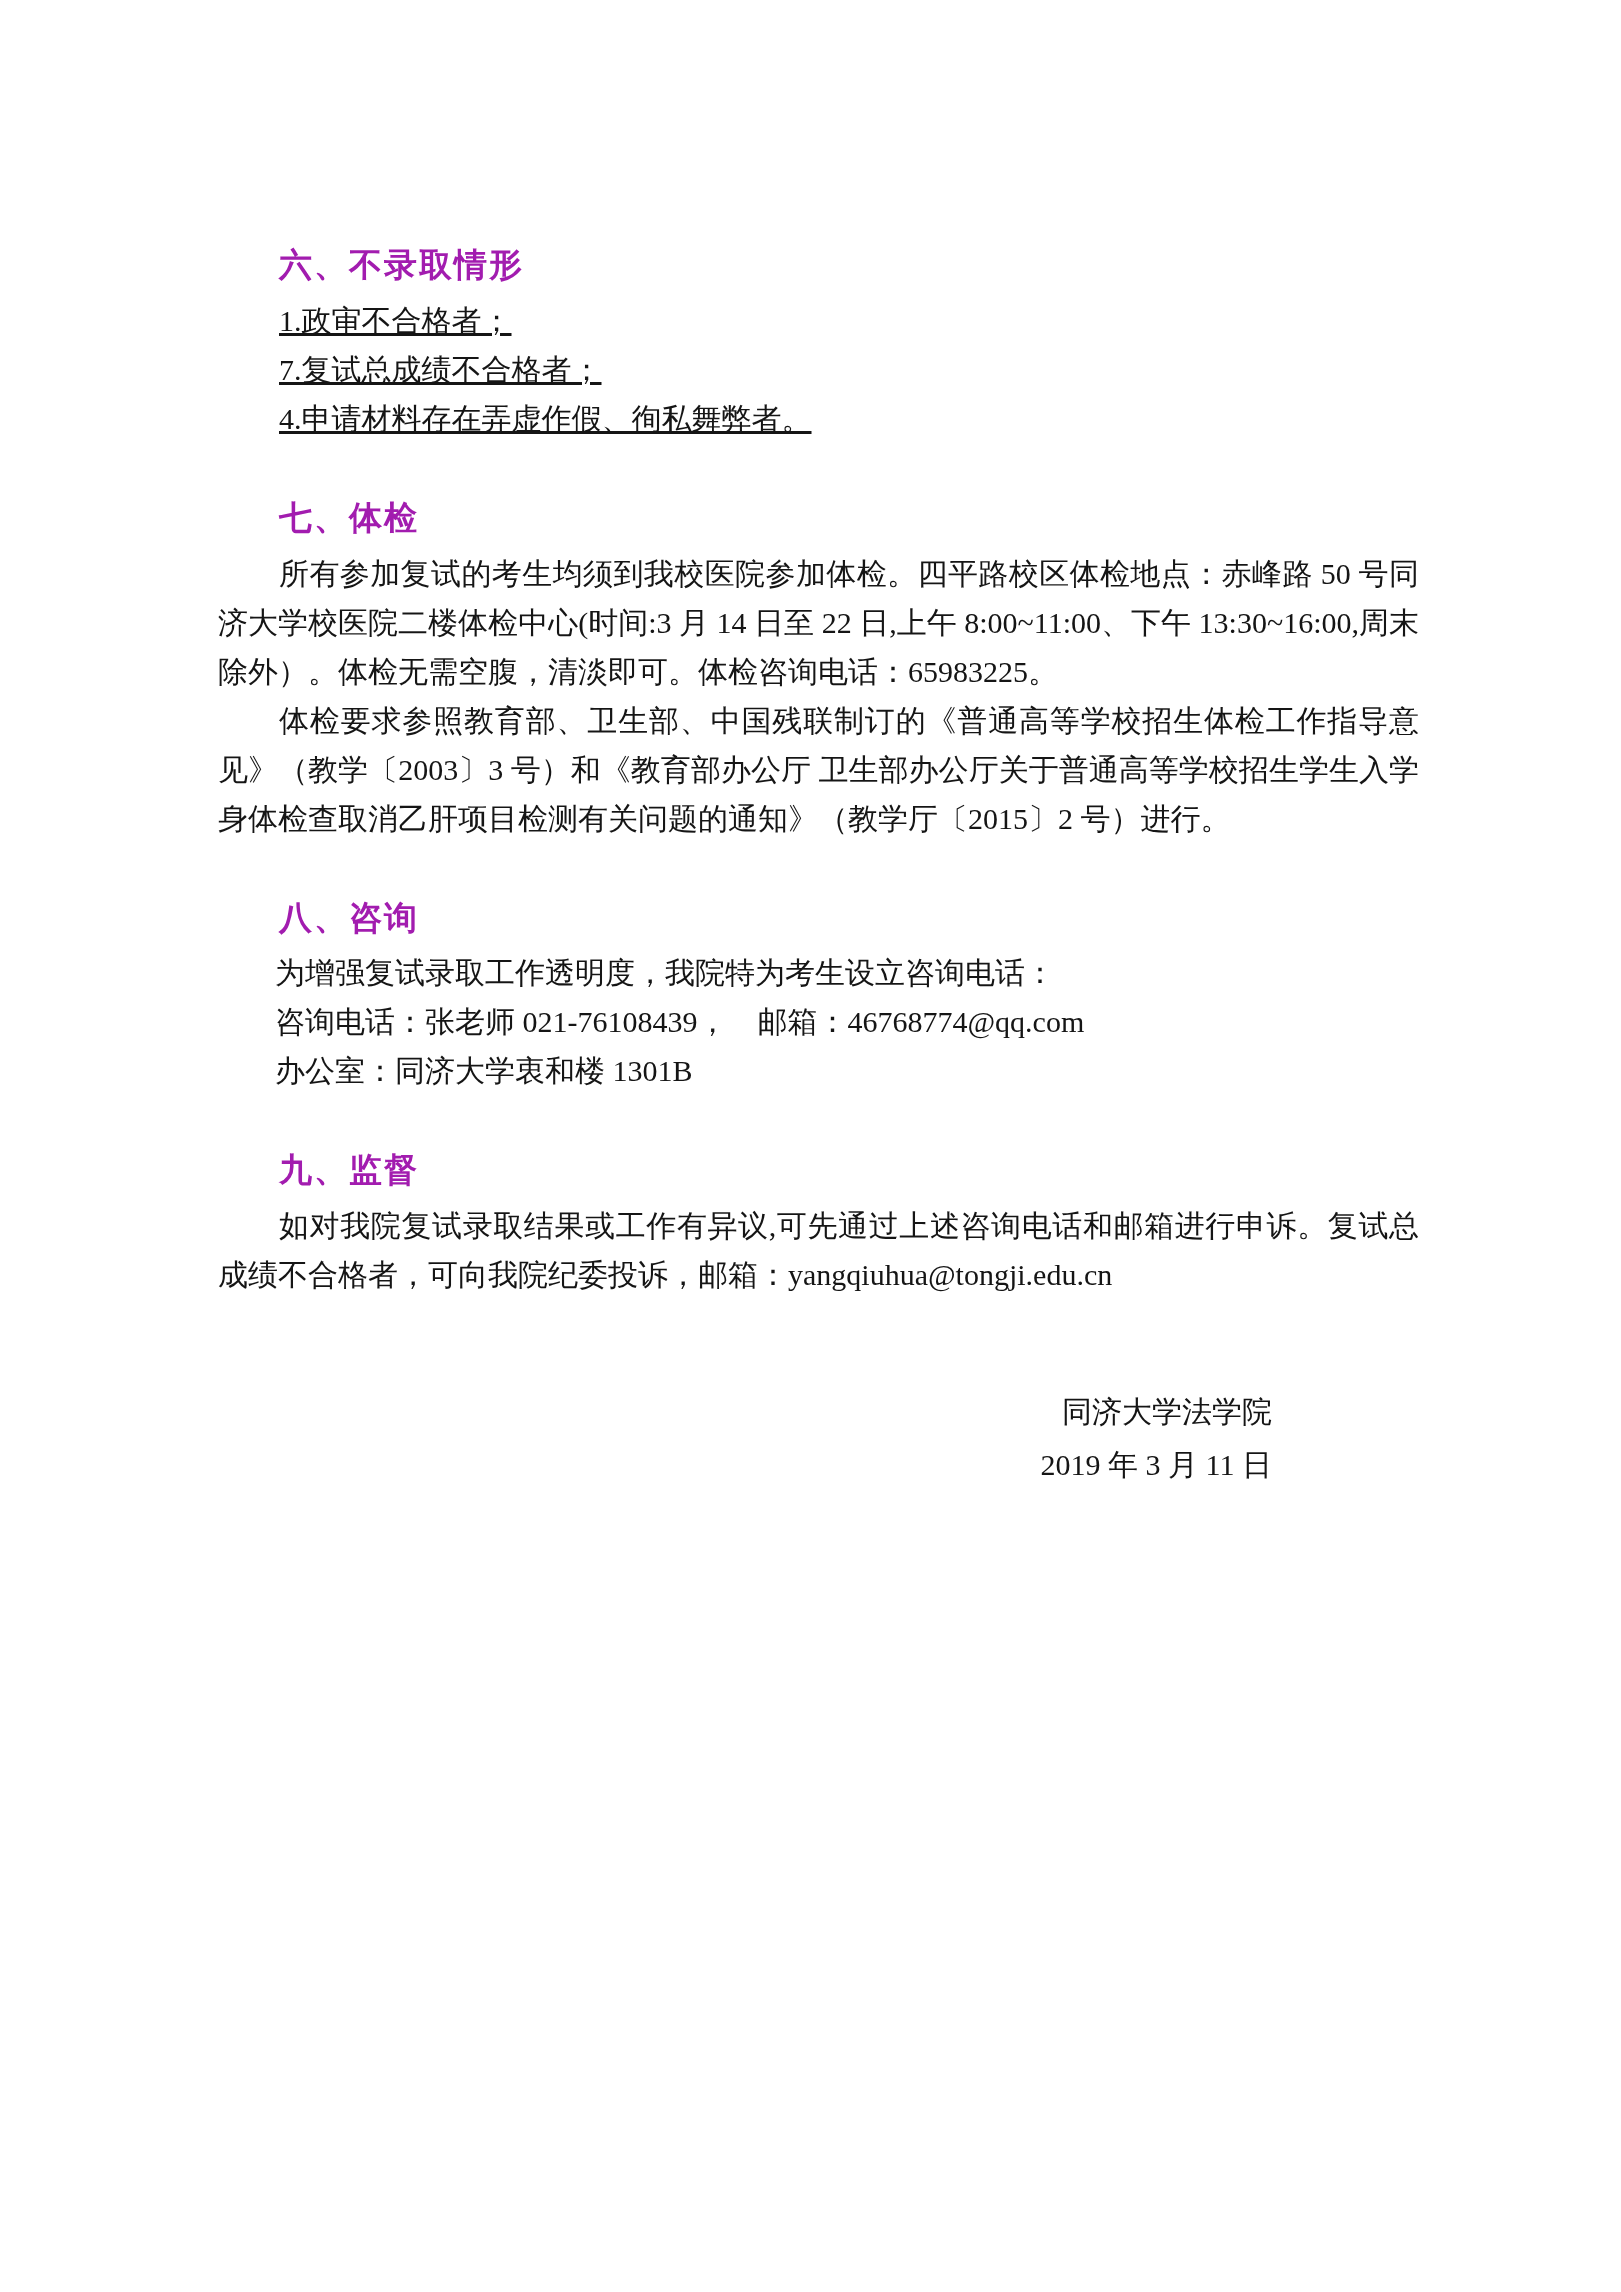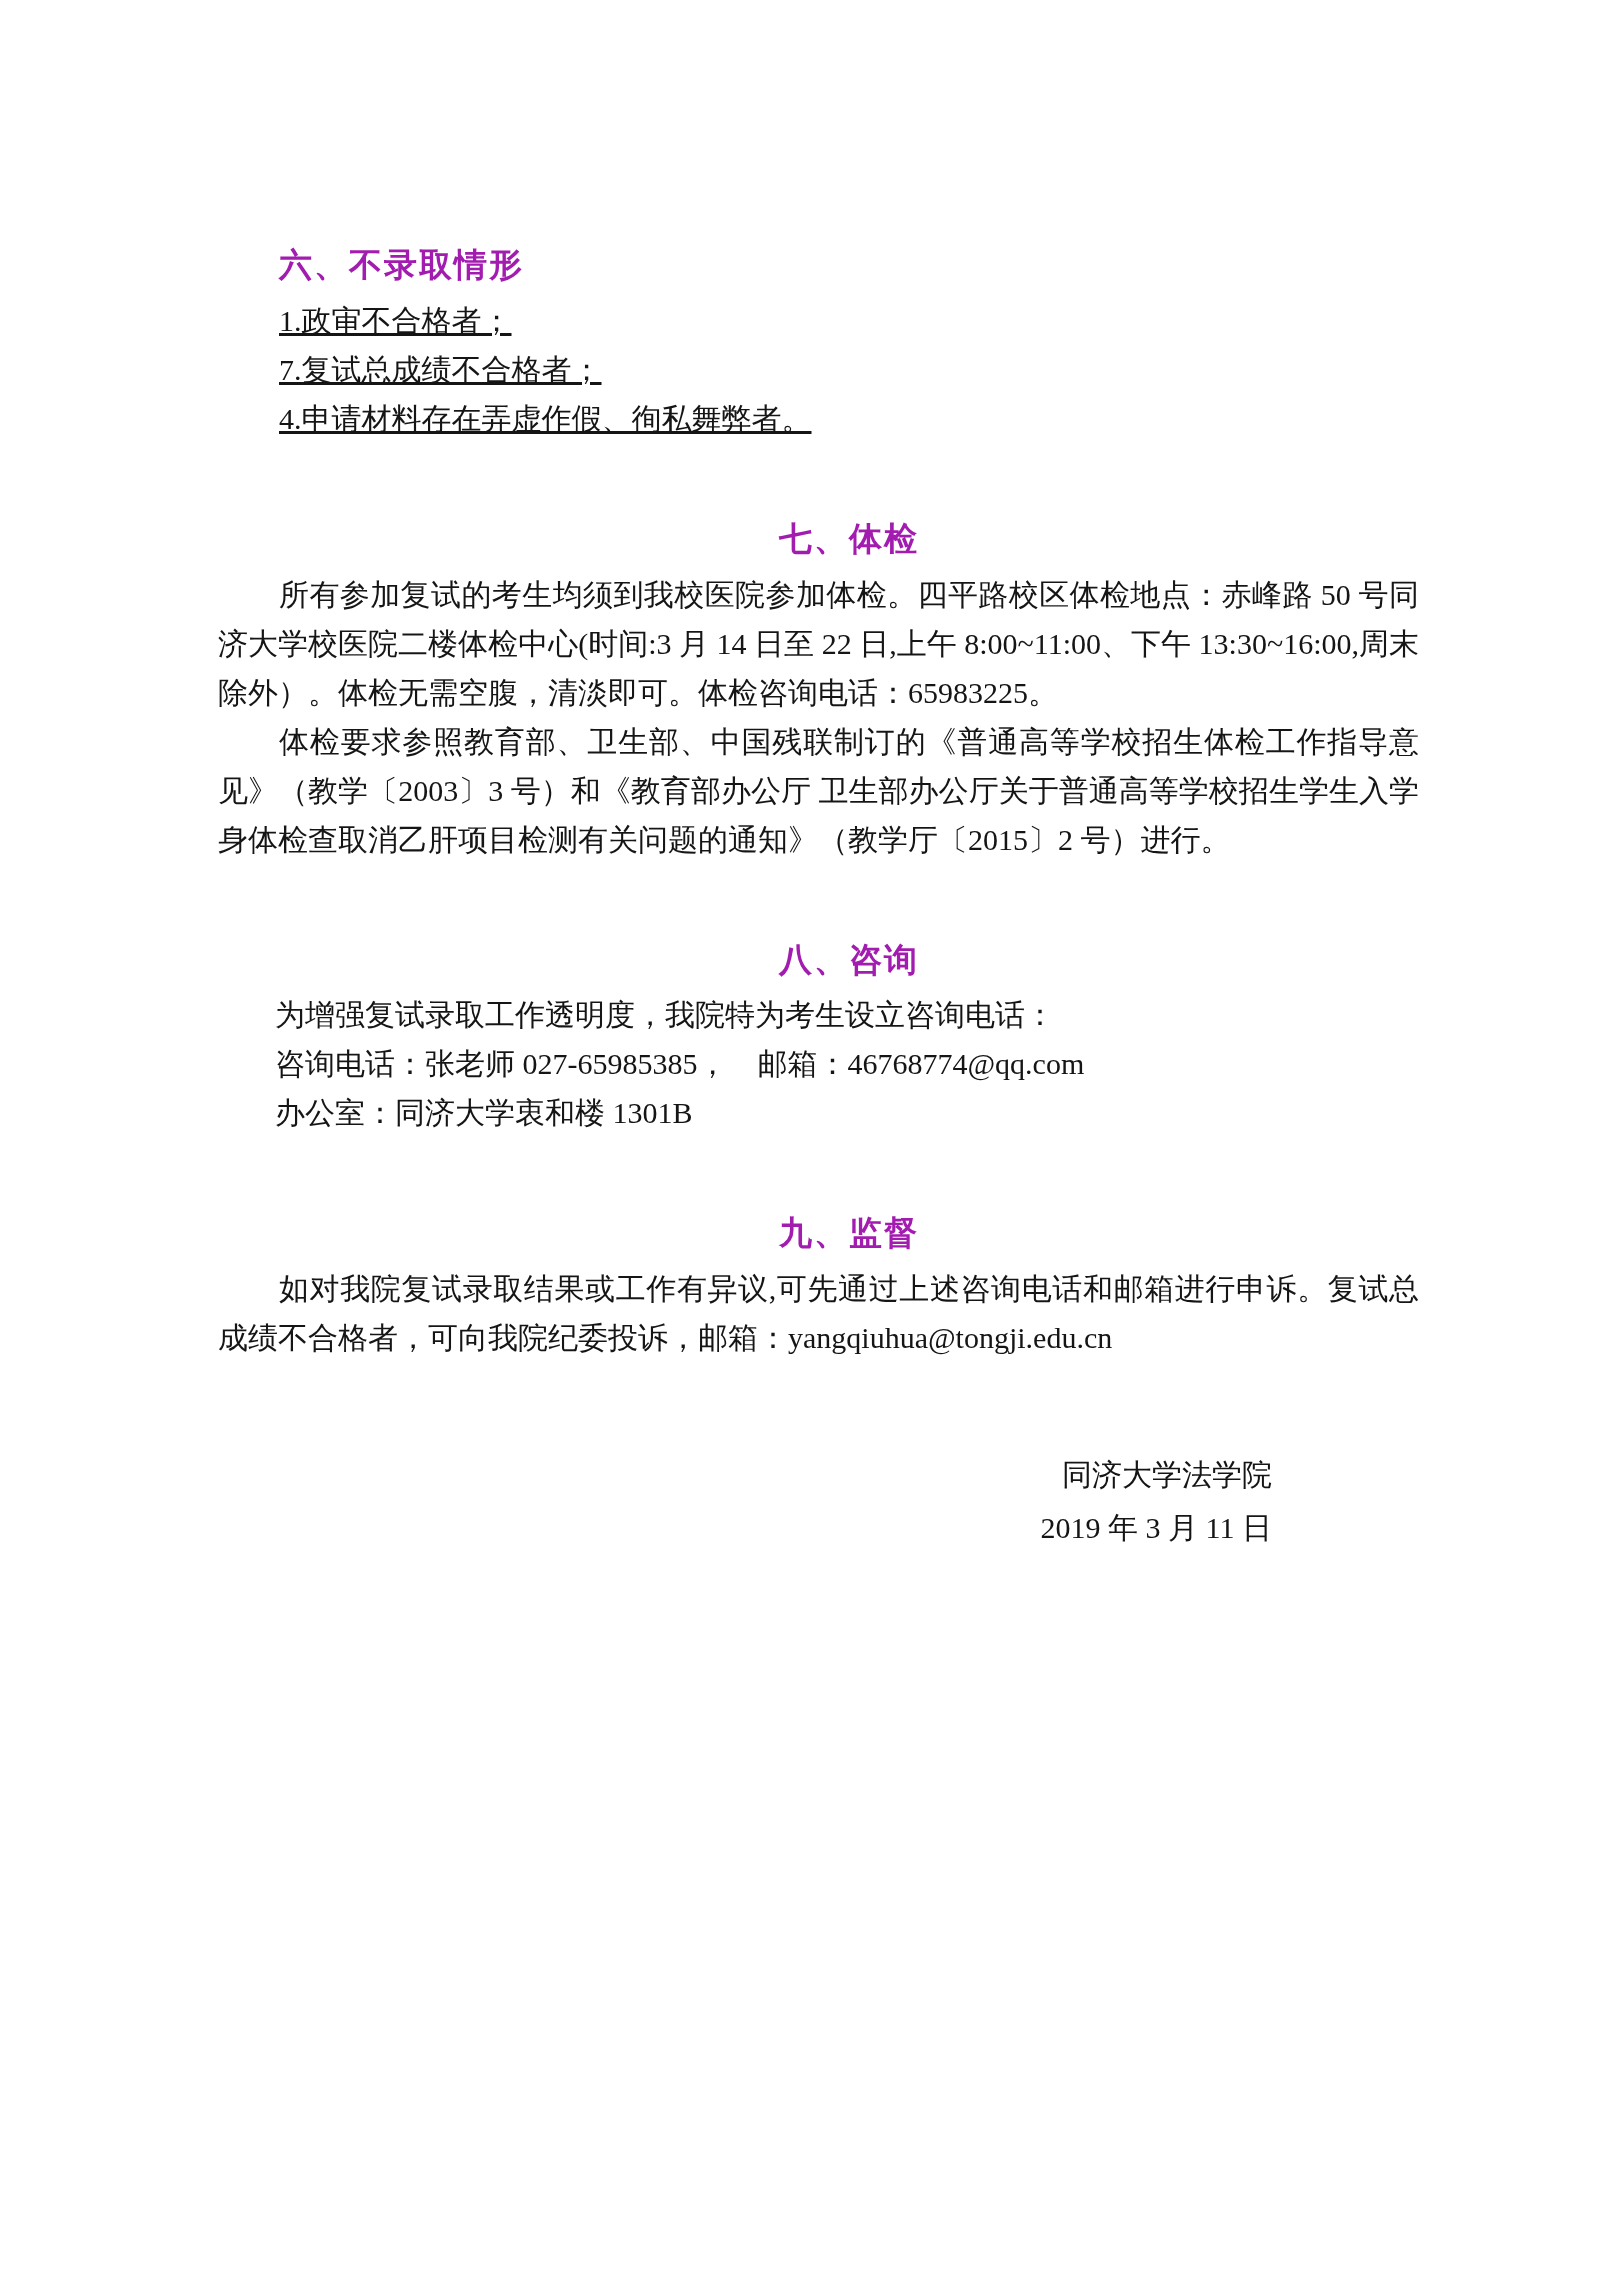--- a/index.html
+++ b/index.html
@@ -29,21 +29,21 @@
     font-family: "Liberation Sans", "DejaVu Sans", sans-serif;
     font-weight: bold;
     font-size: 33px;
     line-height: 39px;
     margin: 0;
     padding-left: 61px; 
     margin-bottom: 11.8px;
     letter-spacing: 2px;
     color: #a21caf;
   }
-  .section + .section .sec-heading { margin-top: 76px; text-align: center; }
+  .section + .section .sec-heading { margin-top: 55px; }
   .num-item {
     margin: 0;
     padding-left: 61px; 
     line-height: 49px;
     text-decoration: underline;
   }
   .para {
     margin: 0;
     text-indent: 61px;   
     text-align: justify;
@@ -79,21 +79,21 @@
 
     <div class="section">
       <h2 class="sec-heading">七、体检</h2>
       <p class="para">所有参加复试的考生均须到我校医院参加体检。四平路校区体检地点：赤峰路 50 号同济大学校医院二楼体检中心(时间:3 月 14 日至 22 日,上午 8:00~11:00、下午 13:30~16:00,周末除外）。体检无需空腹，清淡即可。体检咨询电话：65983225。</p>
       <p class="para">体检要求参照教育部、卫生部、中国残联制订的《普通高等学校招生体检工作指导意见》（教学〔2003〕3 号）和《教育部办公厅 卫生部办公厅关于普通高等学校招生学生入学身体检查取消乙肝项目检测有关问题的通知》（教学厅〔2015〕2 号）进行。</p>
     </div>
 
     <div class="section">
       <h2 class="sec-heading">八、咨询</h2>
       <p class="plain-line">为增强复试录取工作透明度，我院特为考生设立咨询电话：</p>
-      <p class="plain-line">咨询电话：张老师 027-65985385，　邮箱：46768774@qq.com</p>
+      <p class="plain-line">咨询电话：张老师 021-76108439，　邮箱：46768774@qq.com</p>
       <p class="plain-line">办公室：同济大学衷和楼 1301B</p>
     </div>
 
     <div class="section">
       <h2 class="sec-heading">九、监督</h2>
       <p class="para">如对我院复试录取结果或工作有异议,可先通过上述咨询电话和邮箱进行申诉。复试总成绩不合格者，可向我院纪委投诉，邮箱：yangqiuhua@tongji.edu.cn</p>
     </div>
 
     <div class="signature">
       <div>同济大学法学院</div>

